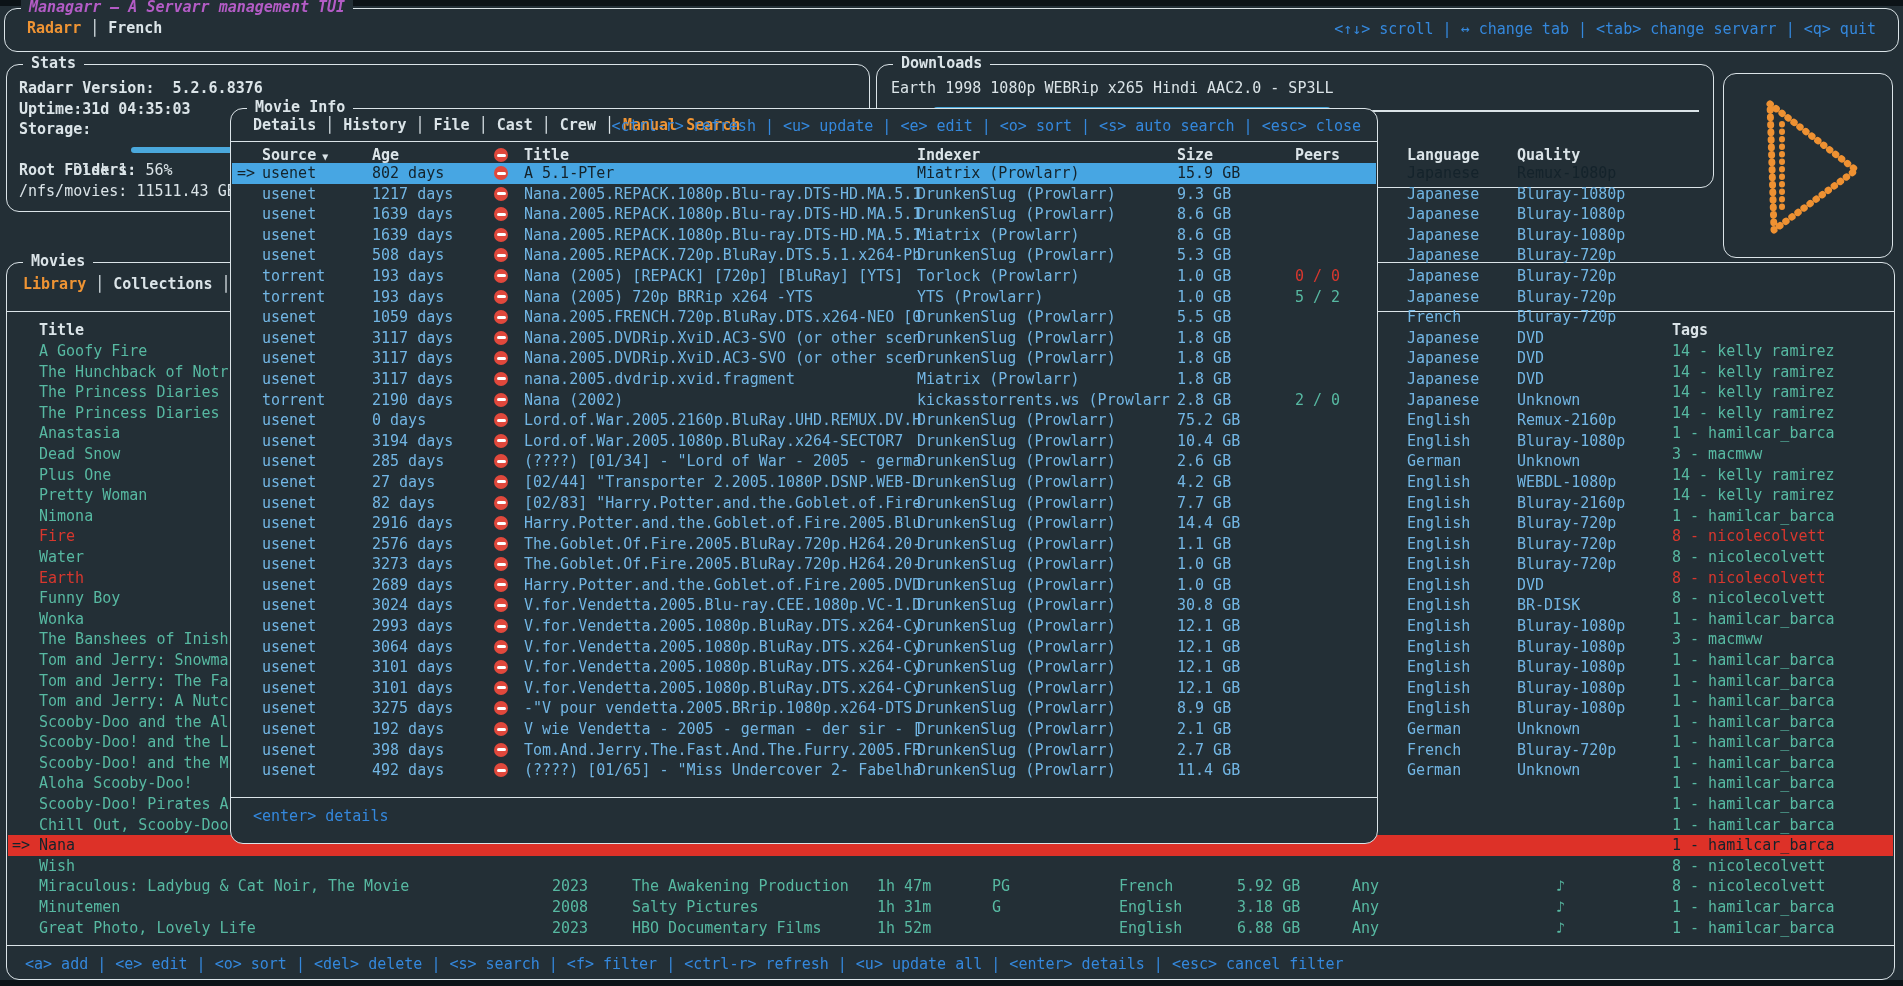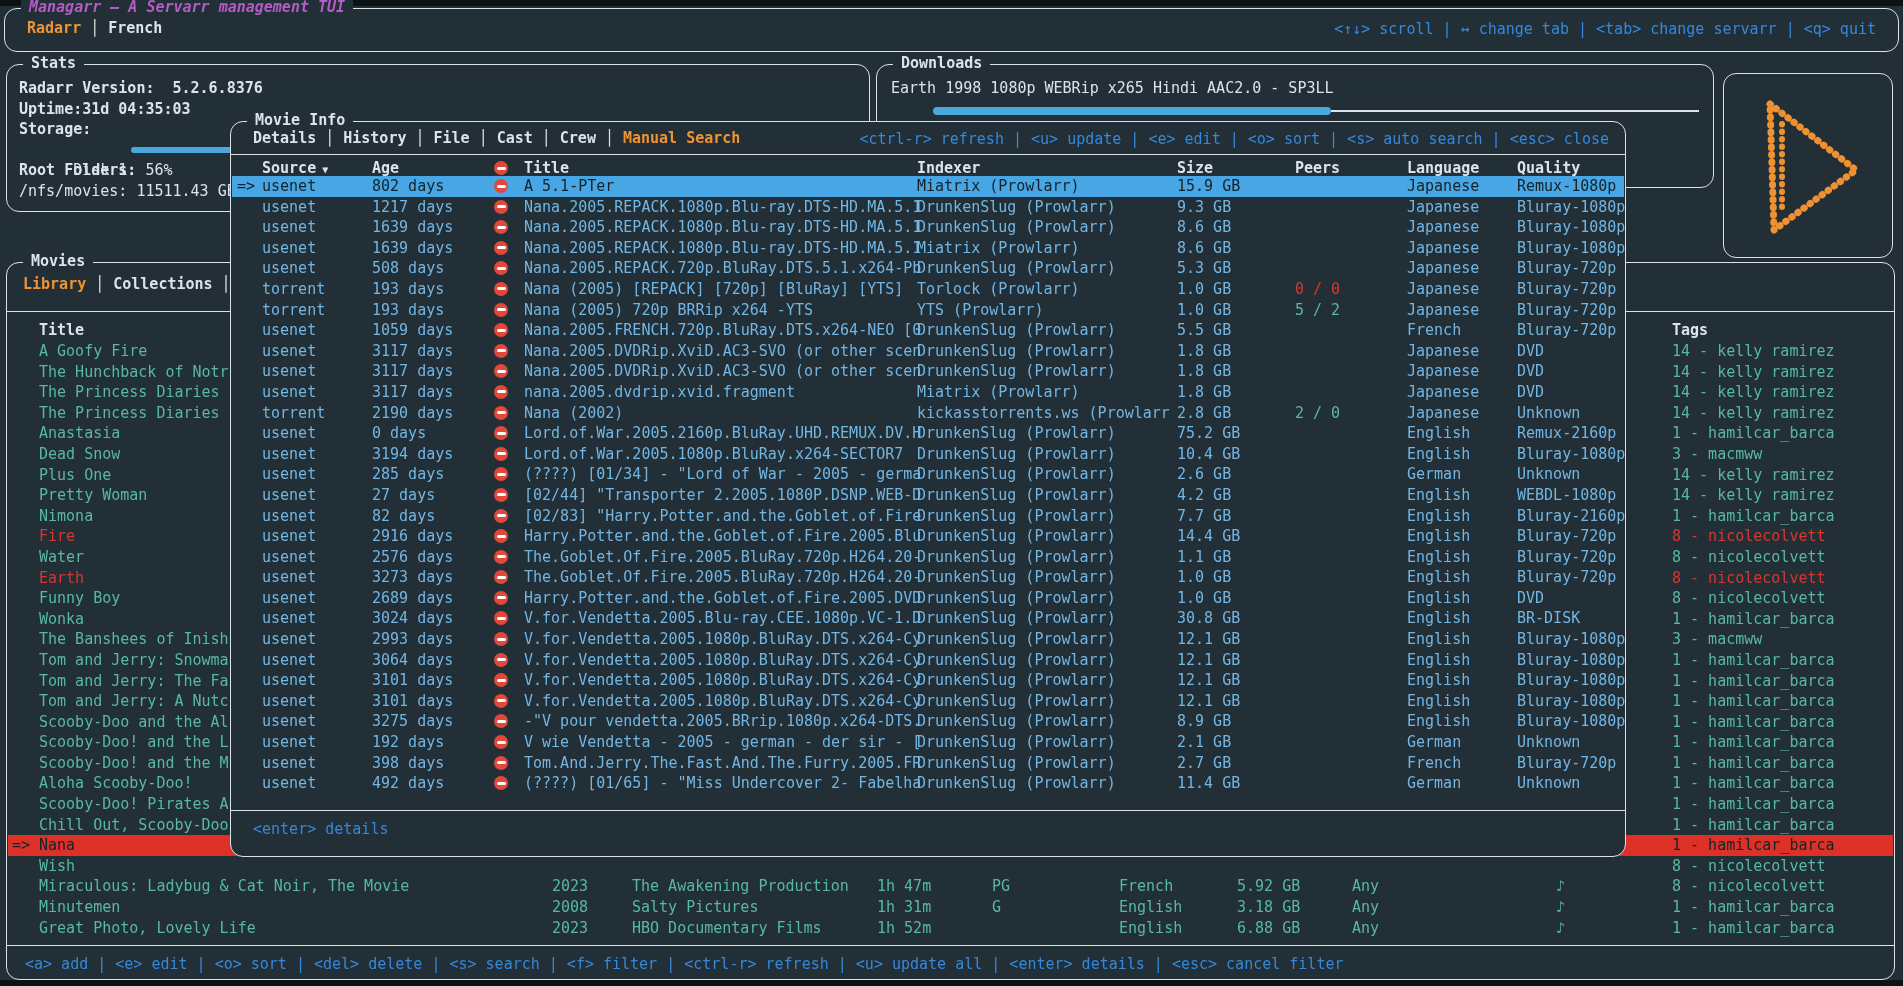--- a/index.html
+++ b/index.html
@@ -488,21 +488,21 @@
         <span class="cell c-size">6.88 GB</span>
         <span class="cell c-qual">Any</span>
         <span class="cell c-mon monicon">♪</span>
         <span class="cell c-tag">1 - hamilcar_barca</span>
       </div>
     </div>
   <div class="sepline" style="top:682px"></div>
   <span class="key" style="position:absolute;left:18px;top:692px">&lt;a&gt; add | &lt;e&gt; edit | &lt;o&gt; sort | &lt;del&gt; delete | &lt;s&gt; search | &lt;f&gt; filter | &lt;ctrl-r&gt; refresh | &lt;u&gt; update all | &lt;enter&gt; details | &lt;esc&gt; cancel filter</span>
 </div>
 
-<div class="panel" style="left:230px;top:121px;width:1396px;height:736px;z-index:5">
+<div class="panel" style="left:230px;top:108px;width:1148px;height:736px;z-index:5">
   <span class="panel-title">Movie Info</span>
   <div style="position:absolute;left:22px;top:7px">
     <span class="tab">Details</span><span class="tabsep"></span><span class="tab">History</span><span class="tabsep"></span><span class="tab">File</span><span class="tabsep"></span><span class="tab">Cast</span><span class="tabsep"></span><span class="tab">Crew</span><span class="tabsep"></span><span class="tab active">Manual Search</span>
   </div>
   <span class="key" style="position:absolute;right:16px;top:8px">&lt;ctrl-r&gt; refresh | &lt;u&gt; update | &lt;e&gt; edit | &lt;o&gt; sort | &lt;s&gt; auto search | &lt;esc&gt; close</span>
   <div class="sepline" style="top:32px"></div>
 
   <div class="rowline hdr" style="position:absolute;left:1px;right:1px;top:36px">
     <span class="cell c-src"><span>Source</span><span class="sort-arrow">▼</span></span>
     <span class="cell c-age">Age</span>

